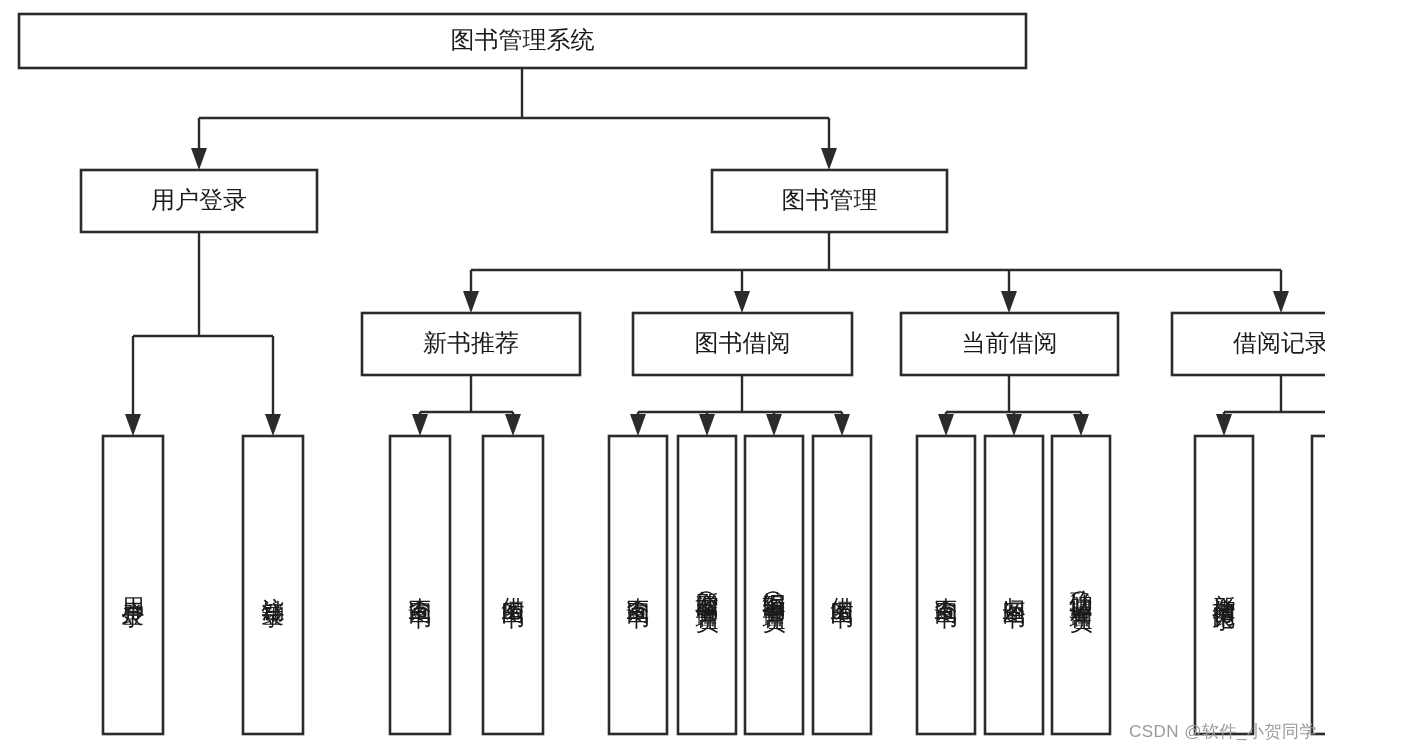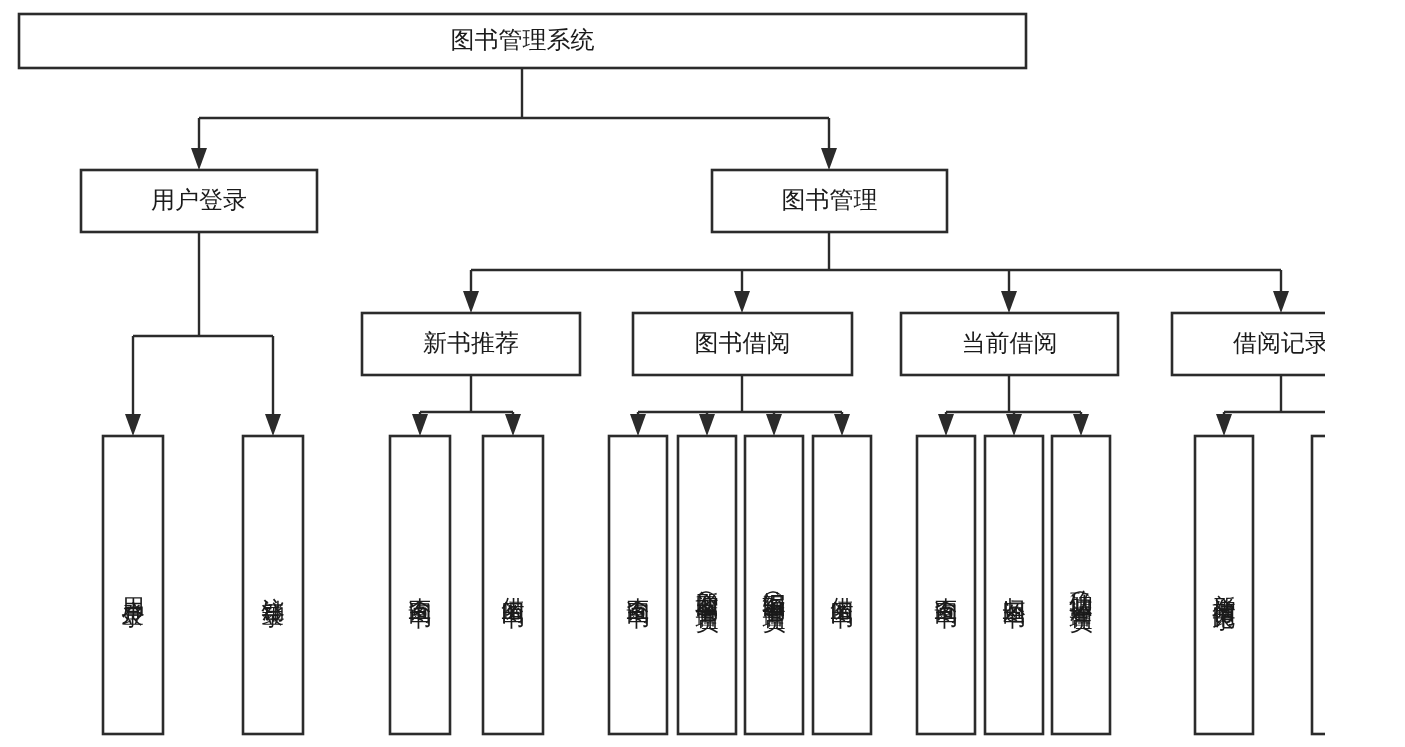--- a/index.html
+++ b/index.html
@@ -210,13 +210,14 @@
       <div class="leaf-label-wrap" style="left: 1052px; top: 436px; width: 58px; height: 298px;">
         <span class="leaf-label">确认归还（管理员）</span>
       </div>
       <div class="leaf-label-wrap" style="left: 1195px; top: 436px; width: 58px; height: 298px;">
         <span class="leaf-label">新增借阅记录</span>
       </div>
       <div class="leaf-label-wrap" style="left: 1312px; top: 436px; width: 58px; height: 298px;">
         <span class="leaf-label">查询借阅记录</span>
       </div>
     </div>
+  <div class="watermark">CSDN @软件_小贺同学</div>
 </div>
 
 </body></html>

